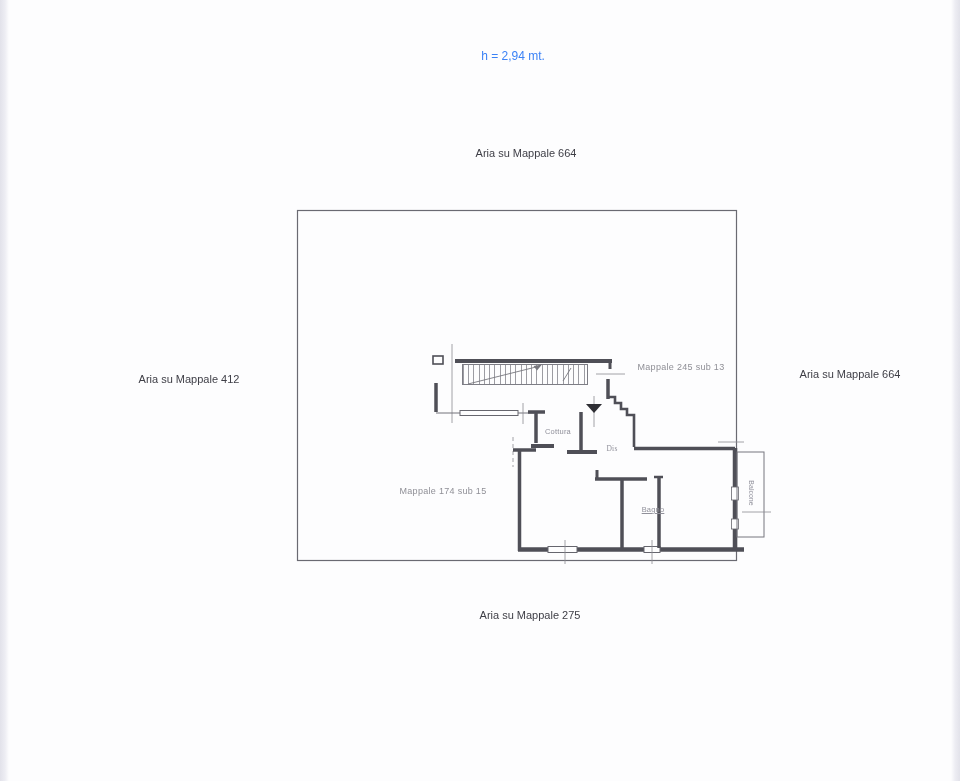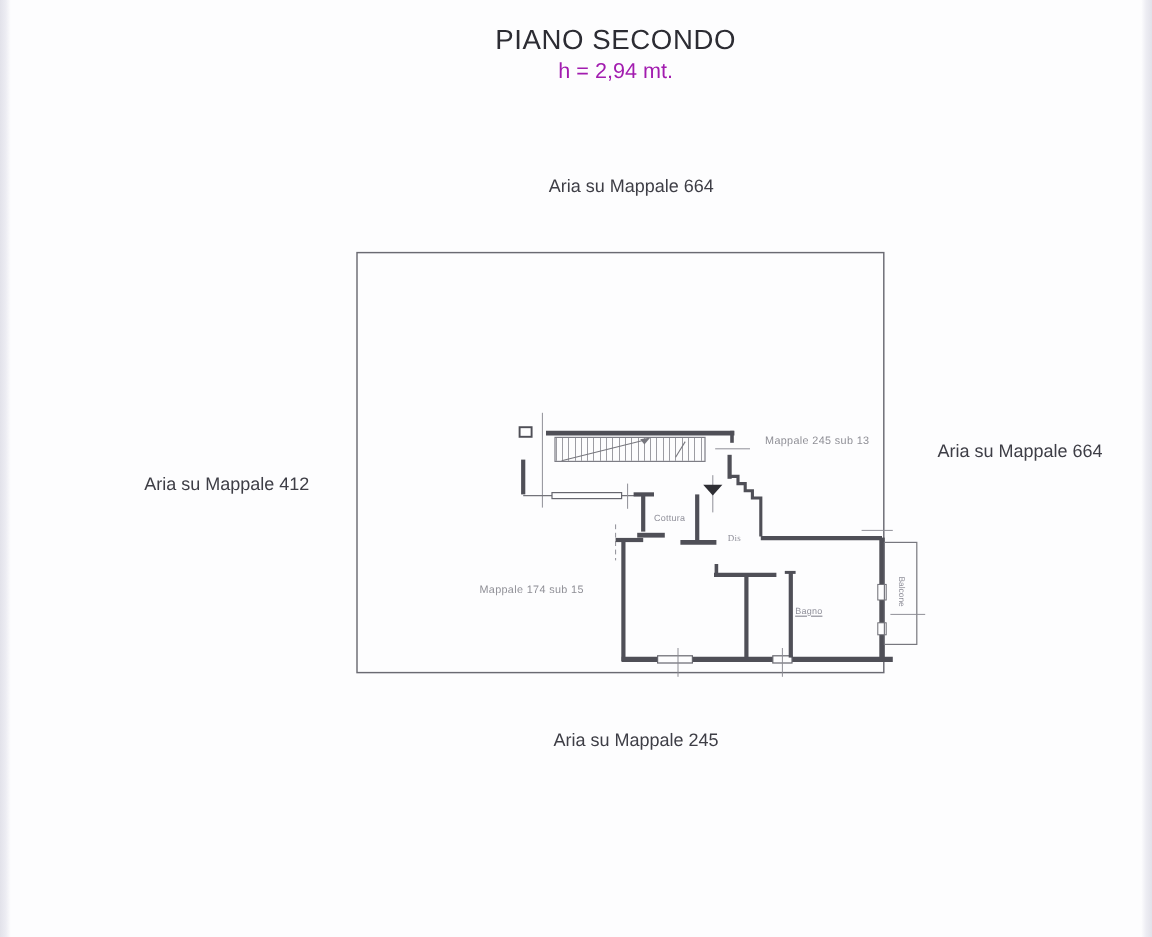--- a/index.html
+++ b/index.html
@@ -56,25 +56,25 @@
     white-space: nowrap;
     z-index: 3;
     color: #3b3b43;
   }
   .lbl-title {
     font-size: 23px;
     color: #2c2c33;
     letter-spacing: 0.5px;
   }
   .lbl-sub {
-    font-size: 18px;
-    color: #a21caf;
+    font-size: 12px;
+    color: #3b82f6;
   }
   .lbl-aria {
-    font-size: 15px;
+    font-size: 11px;
     color: #3e3e46;
   }
   .lbl-parcel {
     font-size: 9px;
     color: #8f8f96;
     letter-spacing: 0.3px;
   }
   .lbl-room {
     font-size: 7.5px;
     color: #90909a;
@@ -161,29 +161,28 @@
       <line x1="654" y1="477" x2="663" y2="477" stroke-width="2.5"></line>
       <line x1="659" y1="477" x2="659" y2="548" stroke-width="3.5"></line>
     </g>
 
     <g>
       <rect x="737" y="452" width="27" height="85" fill="none" stroke="#77777e" stroke-width="1"></rect>
       <line x1="742" y1="512" x2="771" y2="512" stroke="#8a8a92" stroke-width="0.8"></line>
     </g>
   </svg>
 
-  <div class="lbl lbl-title" style="left:513px; top:20px;">PIANO SECONDO</div>
   <div class="lbl lbl-sub" style="left:513px; top:49px;">h = 2,94 mt.</div>
 
   <div class="lbl lbl-aria" style="left:526px; top:147px;">Aria su Mappale 664</div>
-  <div class="lbl lbl-aria" style="left:189px; top:395px;text-align:center;">Aria su Mappale 412</div>
+  <div class="lbl lbl-aria" style="left:189px; top:373px;text-align:center;">Aria su Mappale 412</div>
   <div class="lbl lbl-aria" style="left:850px; top:368px;">Aria su Mappale 664</div>
-  <div class="lbl lbl-aria" style="left:530px; top:609px;">Aria su Mappale 245</div>
+  <div class="lbl lbl-aria" style="left:530px; top:609px;">Aria su Mappale 275</div>
 
   <div class="lbl lbl-parcel" style="left:681px; top:362px;">Mappale 245 sub 13</div>
   <div class="lbl lbl-parcel" style="left:443px; top:486px;">Mappale 174 sub 15</div>
 
   <div class="lbl lbl-room" style="left:558px; top:427px;">Cottura</div>
   <div class="lbl lbl-room" style="left:612px; top:444px;font-family:Liberation Serif, serif;">Dis</div>
-  <div class="lbl lbl-room" style="left:674px; top:505px;text-decoration:underline;">Bagno</div>
+  <div class="lbl lbl-room" style="left:653px; top:505px;text-decoration:underline;">Bagno</div>
   <div class="lbl lbl-balcone" style="left:751px; top:493px;">Balcone</div>
 
 </div>
 
 </body></html>

